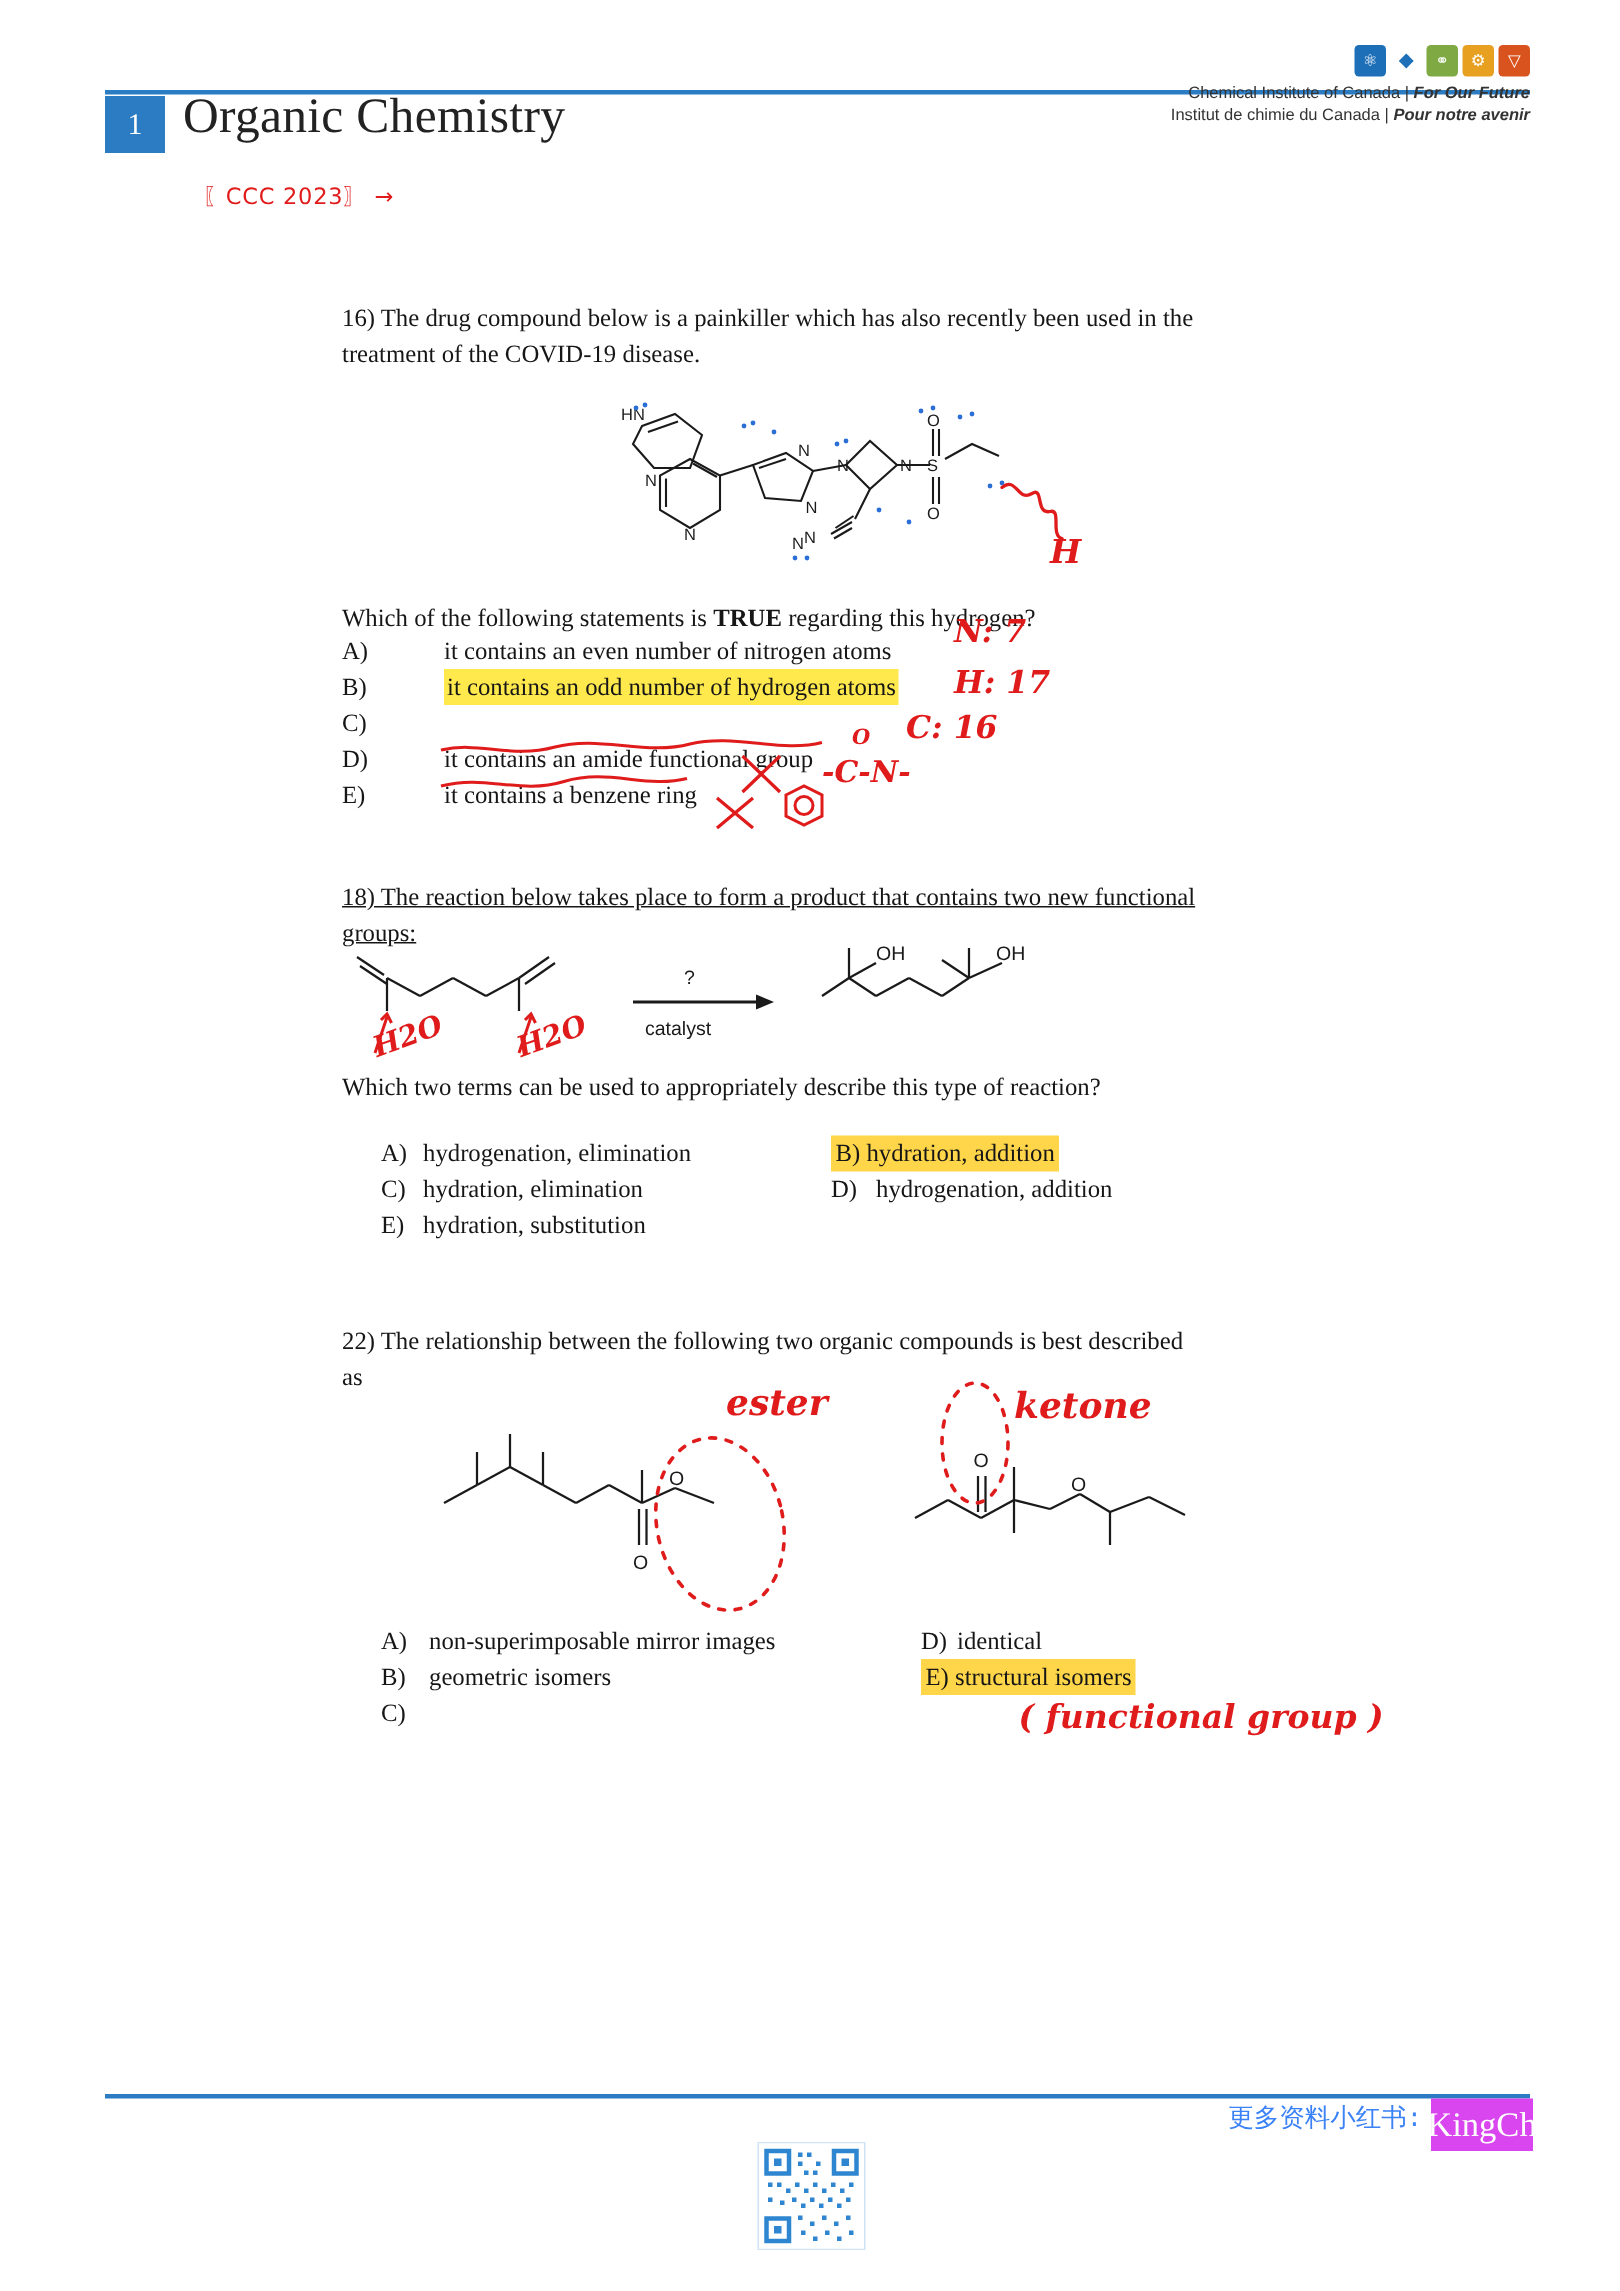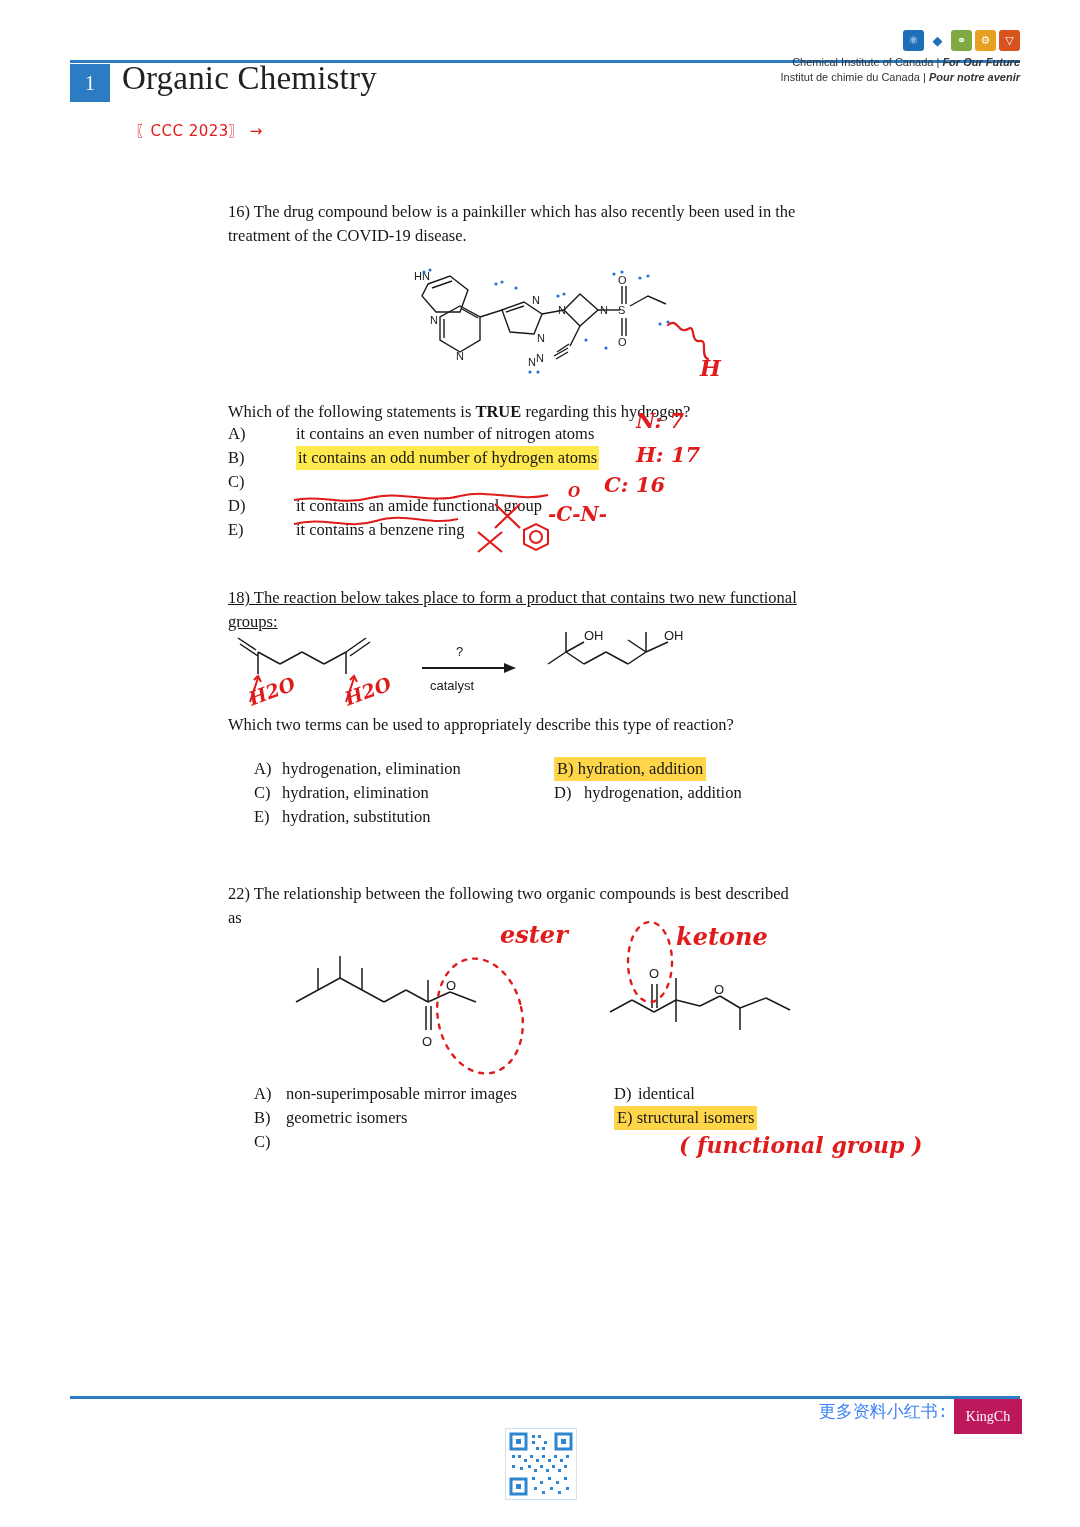--- a/index.html
+++ b/index.html
@@ -71,22 +71,22 @@
   .hl-orange { background:#ffd64a; padding:0 2px; }
 
   
   .footer-rule { position:absolute; left:70px; top:1396px; width:950px; height:3px; background:#2b7cc3; }
   .footer-text {
     position:absolute; right:132px; top:1400px;
     font-family:Liberation Mono, monospace; font-size:17px; color:#3b82f6;
   }
   .footer-badge {
     position:absolute; right:58px; top:1399px; width:68px; height:35px;
-    background:#be185d; color:#fff; font-family:"Liberation Serif", serif;
-    font-size:14px; display:flex; align-items:center; justify-content:center;
+    background:#d946ef; color:#fff; font-family:"Liberation Serif", serif;
+    font-size:23px; display:flex; align-items:center; justify-content:center;
   }
   .qr {
     position:absolute; left:505px; top:1428px; width:72px; height:72px;
     border:1px solid #cfe3f5; background:#fff;
   }
 
   svg { overflow:visible; }
   .struct { position:absolute; }
 </style>
 </head>
@@ -376,21 +376,21 @@
     <text x="114" y="58">O</text>
   </g>
 </svg>
 </div>
 
 <div style="position:absolute; left:428px; top:948px;">
 <svg width="110" height="130" viewBox="0 0 110 130">
   <ellipse cx="52" cy="68" rx="42" ry="58" fill="none" stroke="#e01b1b" stroke-width="2.4" stroke-dasharray="4 7" stroke-linecap="round" transform="rotate(-12 52 68)"></ellipse>
 </svg>
 </div>
-<div class="ann-cursive" style="left:484px; top:920px; font-size:24px;margin-left:16px;">ester</div>
+<div class="ann-cursive" style="left:484px; top:920px; font-size:24px;">ester</div>
 
 <div style="position:absolute; left:608px; top:918px;">
 <svg width="90" height="90" viewBox="0 0 90 90">
   <ellipse cx="42" cy="44" rx="22" ry="40" fill="none" stroke="#e01b1b" stroke-width="2.4" stroke-dasharray="4 7" stroke-linecap="round"></ellipse>
 </svg>
 </div>
 <div class="ann-cursive" style="left:676px; top:922px; font-size:24px;">ketone</div>
 
 <div class="qblock" style="left:254px; top:1082px; width:740px;">
   <div style="display:flex;">

